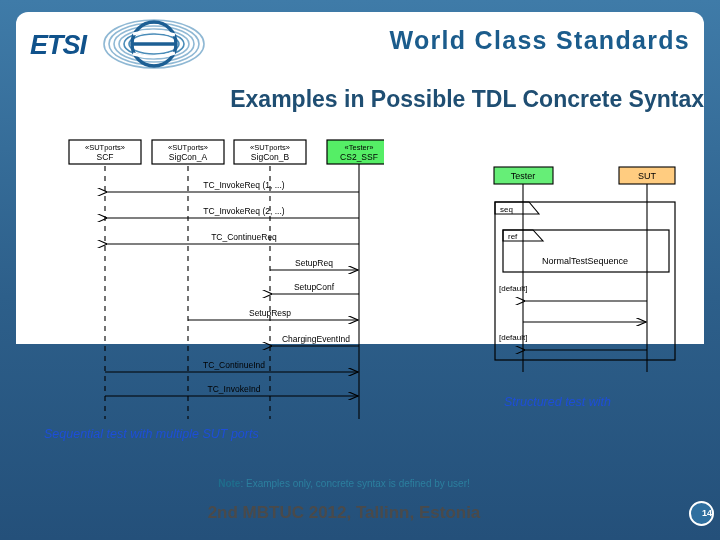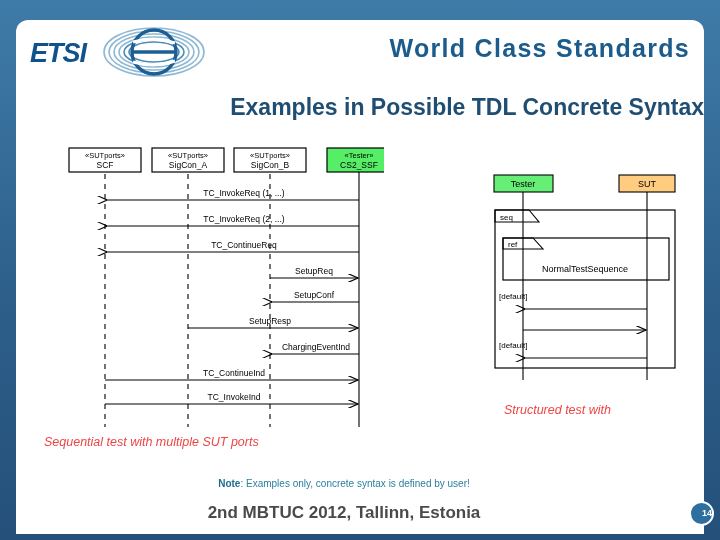--- a/index.html
+++ b/index.html
@@ -18,24 +18,23 @@
     width: 720px;
     height: 540px;
     background: linear-gradient(180deg, #3f7ba8 0%, #2d5f8a 55%, #24507a 100%);
   }
   
   .card {
     position: absolute;
     left: 16px;
     top: 12px;
     width: 688px;
-    height: 514px;
+    height: 332px;
     background: #ffffff;
     border-radius: 12px 12px 0 0;
-    margin-top: 8px;
   }
   
   .header {
     position: absolute;
     left: 0; top: 0;
     width: 688px;
     height: 64px;
   }
   .etsi-logo {
     position: absolute;
@@ -101,21 +100,21 @@
     top: 148px;
     width: 222px;
     height: 215px;
   }
   .diagram svg { display: block; }
   .cap {
     position: absolute;
     font-family: "Liberation Sans", sans-serif;
     font-style: italic;
     font-size: 12.5px;
-    color: #ef4444;
+    color: #1d4ed8;
     line-height: 15px;
   }
   #left-caption  { left: 28px;  top: 415px; width: 300px; }
   #right-caption { left: 488px; top: 383px; width: 170px; }
   
   .note {
     position: absolute;
     left: 0;
     top: 478px;
     width: 688px;

